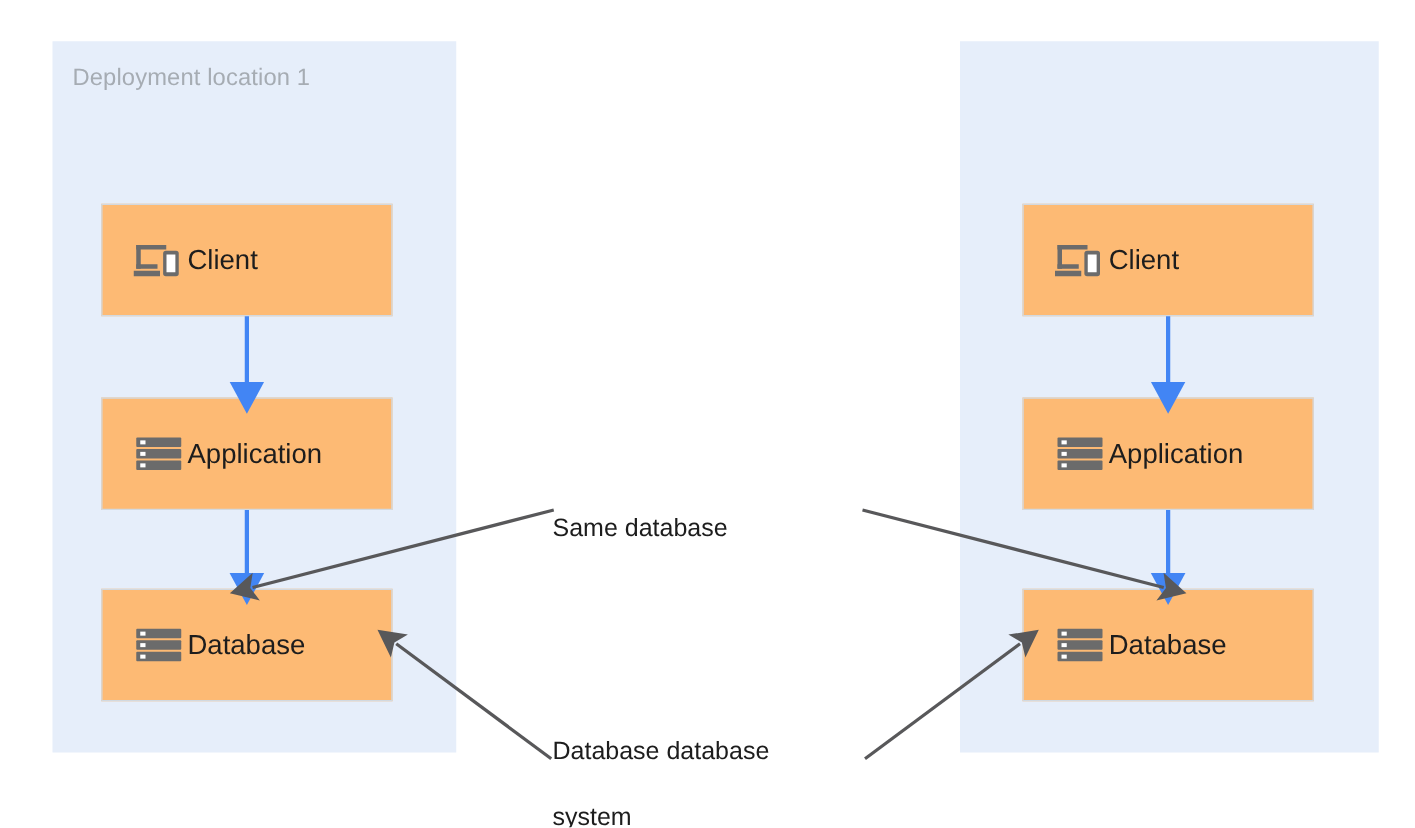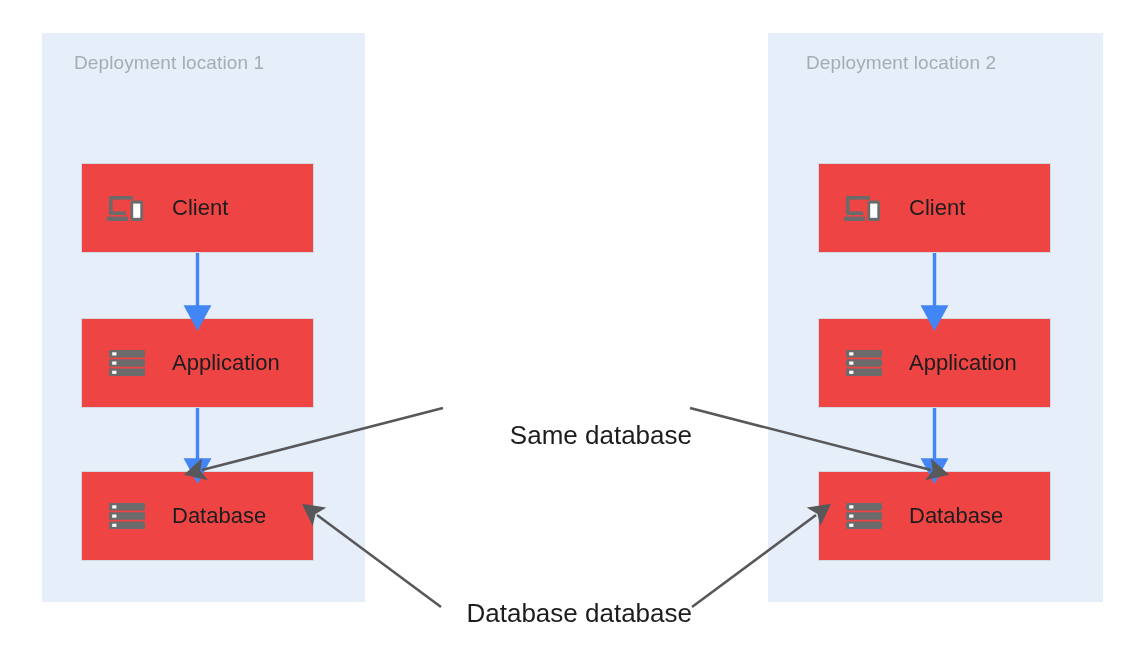--- a/index.html
+++ b/index.html
@@ -21,48 +21,47 @@
   .zone {
     position: absolute;
     background: #e6eefa;
   }
   .zone-label {
     position: absolute;
     font-size: 19px;
     color: #a6acb3;
     letter-spacing: 0.1px;
     white-space: nowrap;
-    margin-left: 16px;
   }
   .node {
     position: absolute;
-    background: #ef4444;
+    background: #fdba74;
     border: 1px solid #d2d9e0;
     box-sizing: border-box;
     display: flex;
     align-items: center;
-    gap: 24px;
+    gap: 2px;
     padding-left: 24px;
   }
   .node-label {
     font-size: 22px;
     color: #1d1d1d;
     white-space: nowrap;
   }
   .node-icon {
     flex: 0 0 auto;
     width: 42px;
     height: 42px;
     display: block;
   }
   .ann {
     position: absolute;
-    font-size: 26px;
+    font-size: 20px;
     color: #1d1d1d;
-    text-align: right;
+    text-align: left;
     line-height: 1.32;
     white-space: pre-line;
   }
   svg.overlay {
     position: absolute;
     left: 0;
     top: 0;
     width: 1132px;
     height: 662px;
     pointer-events: none;
@@ -122,21 +121,20 @@
           <rect x="6.2" y="10.3" width="4.2" height="3.2"></rect>
           <rect x="6.2" y="19.5" width="4.2" height="3.2"></rect>
           <rect x="6.2" y="28.7" width="4.2" height="3.2"></rect>
         </g>
       </svg>
     </span>
     <span class="node-label">Database</span>
   </div>
 
   <div class="zone" style="left:768px; top:33px; width:335px; height:569px;"></div>
-  <div class="zone-label" style="left:790px; top:52px;">Deployment location 2</div>
 
   <div class="node" style="left:818px; top:163px; width:233px; height:90px;">
     <span class="node-icon">
       <svg viewBox="0 0 42 42" width="42" height="42" aria-hidden="true">
         <g fill="#6b6b6b">
           <rect x="3" y="9" width="24" height="3.6"></rect>
           <rect x="3" y="9" width="3.6" height="19"></rect>
           <rect x="3" y="24.4" width="17" height="3.6"></rect>
           <rect x="1" y="29.6" width="21" height="4.4"></rect>
           <rect x="24.5" y="13.6" width="12.5" height="20.4" rx="2.2"></rect>

